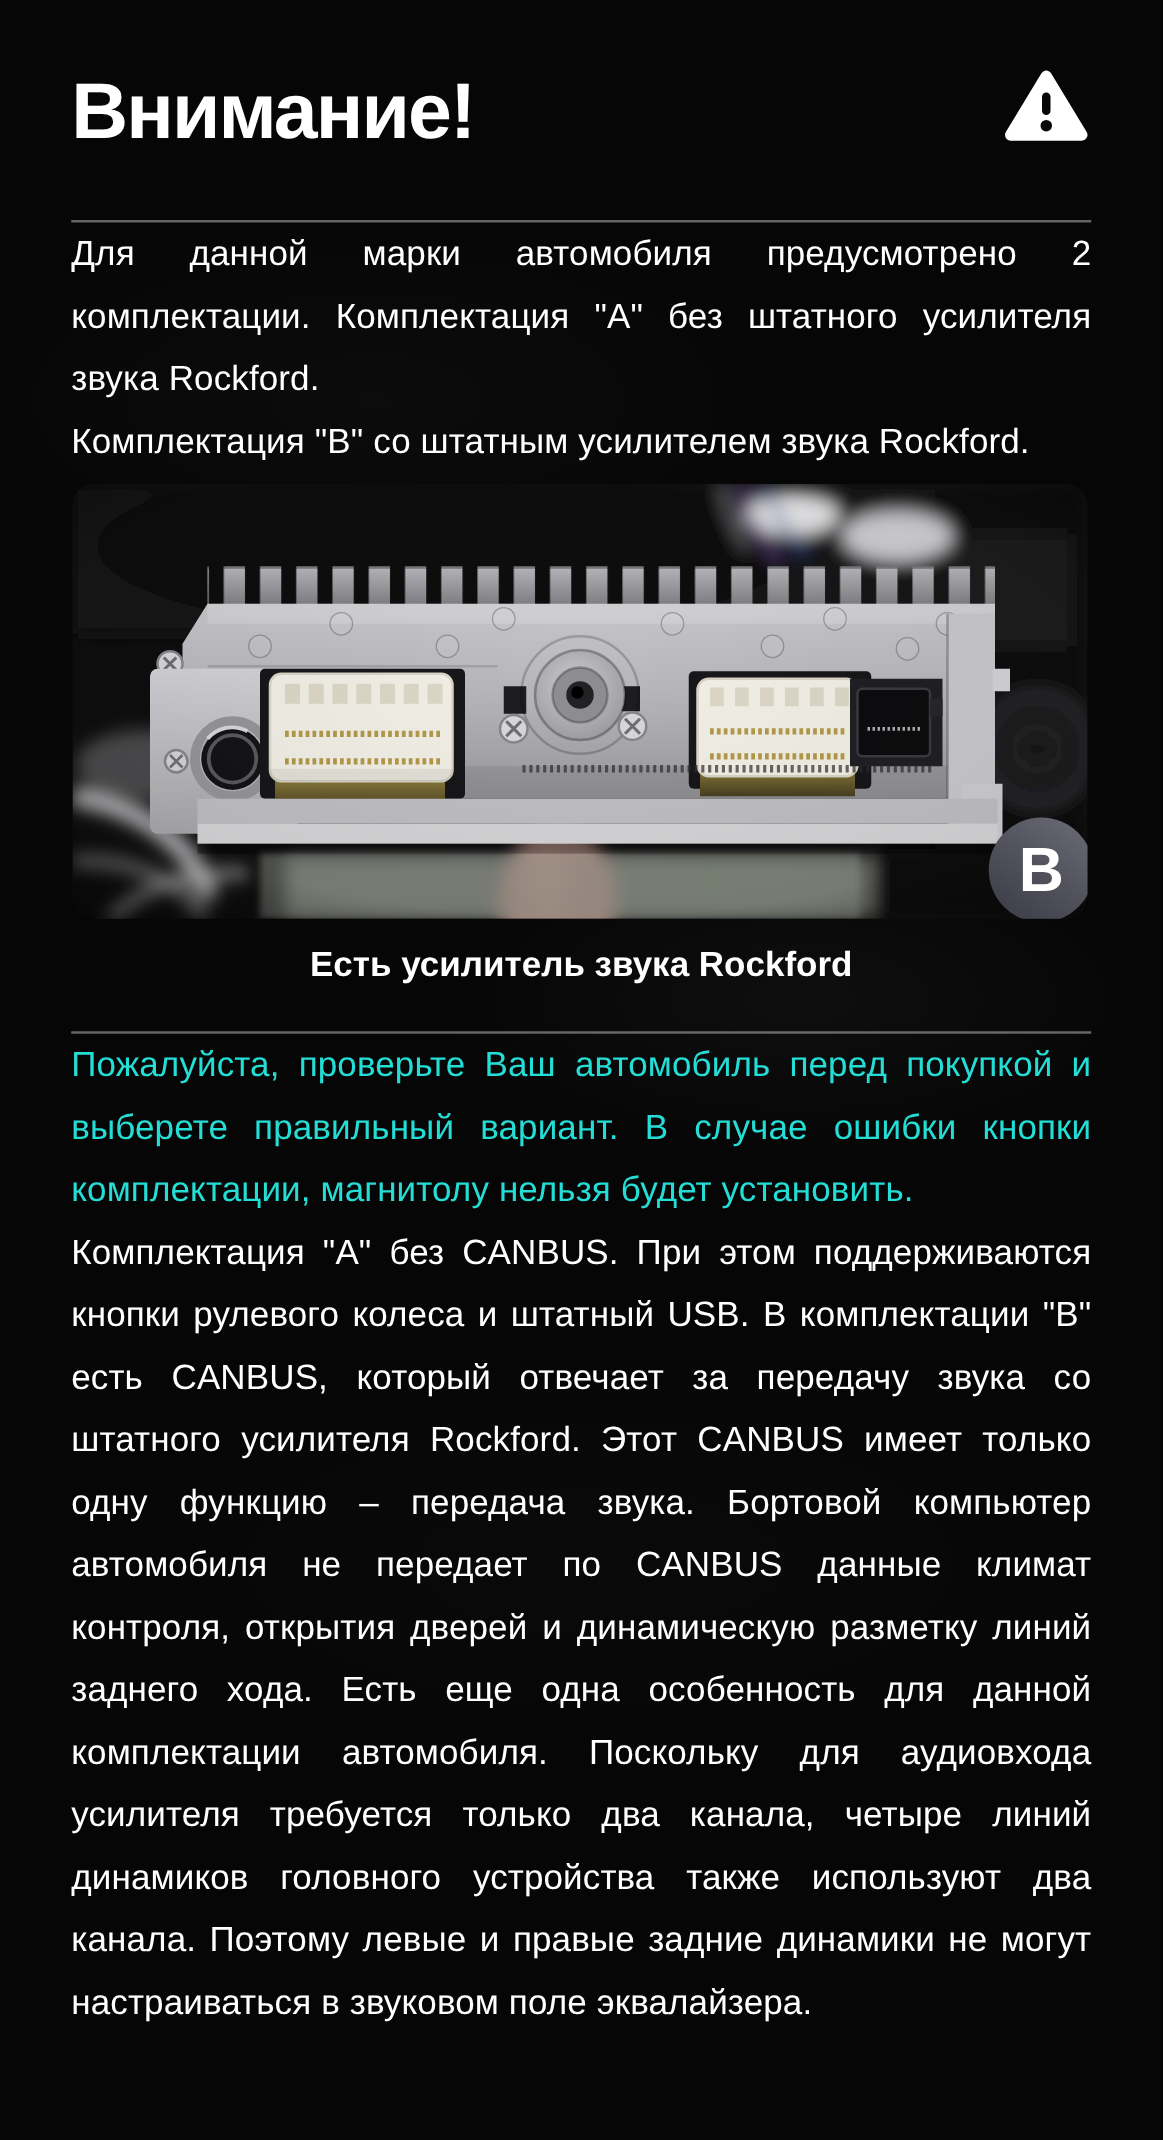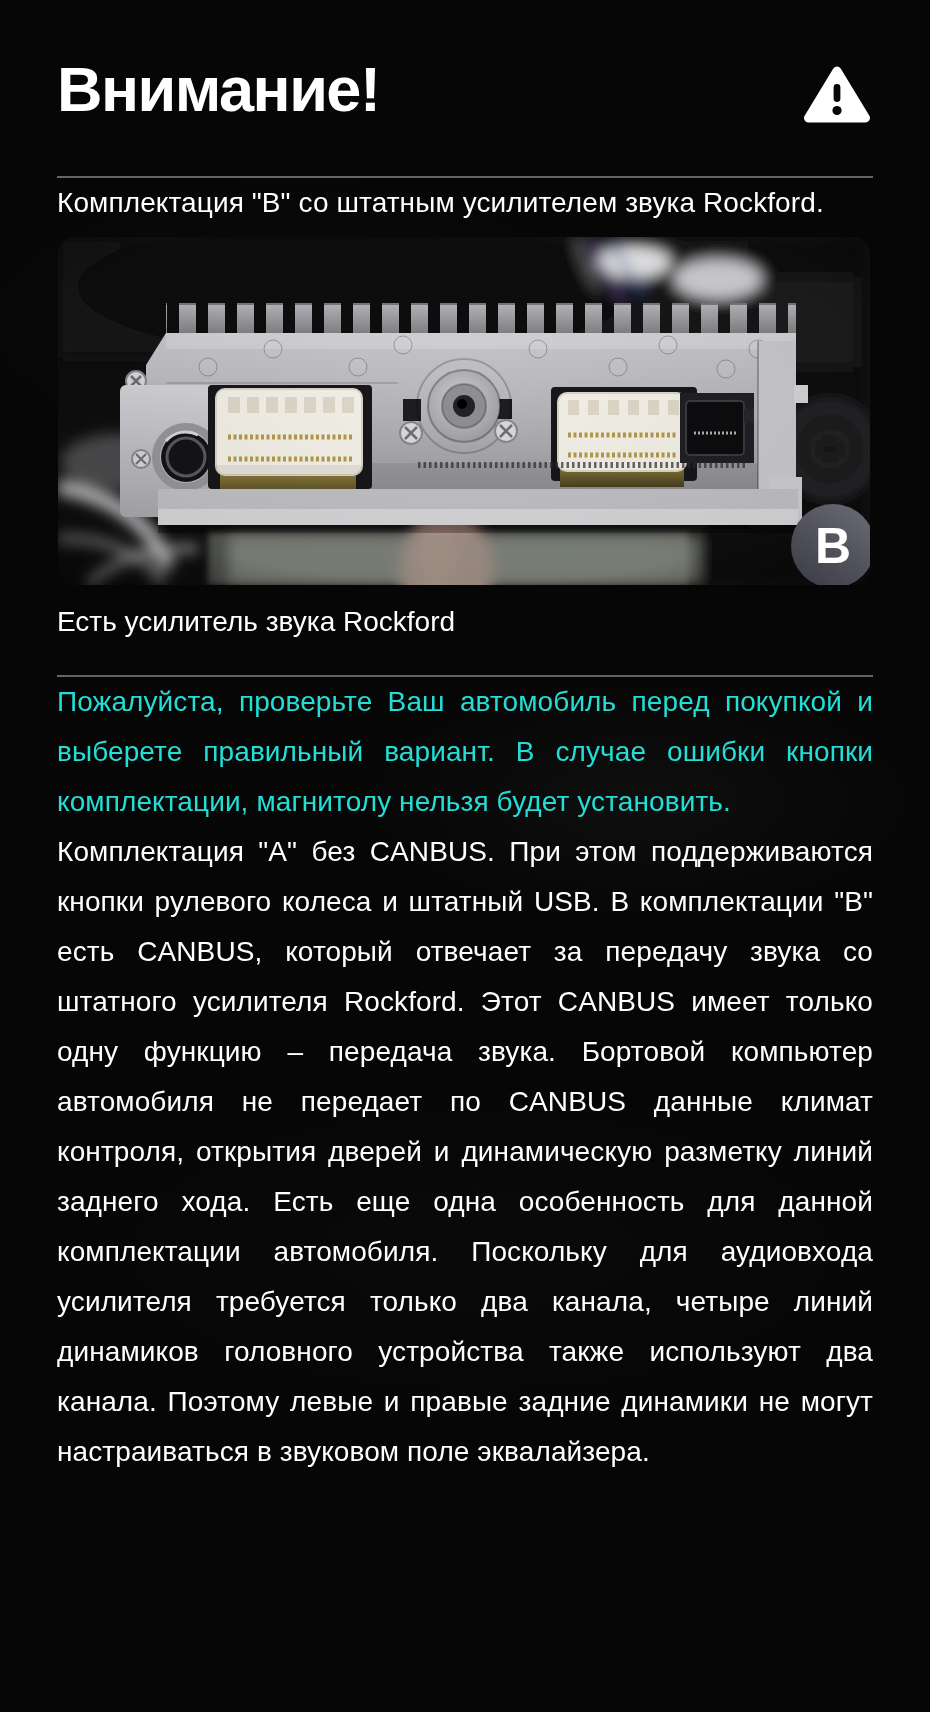--- a/index.html
+++ b/index.html
@@ -11,21 +11,21 @@
     overflow:hidden;
     font-family:"Liberation Sans","DejaVu Sans",sans-serif;
     color:#ffffff;
     background:
       radial-gradient(420px 180px at 640px 800px, rgba(255,255,255,0.035), transparent 70%),
       radial-gradient(520px 220px at 300px 320px, rgba(255,255,255,0.022), transparent 70%),
       radial-gradient(650px 260px at 480px 1250px, rgba(255,255,255,0.016), transparent 70%),
       #060607;
   }
   .header-row{
-    display:flex;justify-content:space-between;align-items:flex-end;
+    display:flex;justify-content:space-between;align-items:flex-start;
     padding-top:54px;height:70px;
   }
   h1.title{
     margin:0;font-size:63px;line-height:70px;font-weight:700;
     letter-spacing:-1.5px;color:#fff;
   }
   .warn-icon{width:68px;height:60px;margin-right:2px;flex:0 0 auto;}
   .divider{height:2px;background:rgba(255,255,255,0.38);border:0;}
   .div-top{margin-top:52px;}
   .div-bottom{margin-top:36px;}
@@ -45,41 +45,42 @@
   figure.photo svg{display:block;width:812px;height:348px;}
   .badge{
     position:absolute;left:733px;top:267px;width:84px;height:84px;
     border-radius:50%;
     background:linear-gradient(215deg,#6d6d79 0%,#52525d 50%,#3a3a44 100%);
     display:flex;align-items:center;justify-content:center;
     font-size:50px;font-weight:700;color:#fff;line-height:1;
   }
   .caption{
     margin-top:20px;font-size:28px;line-height:34px;
-    color:#fff;font-weight:400;
+    text-align:center;color:#fff;font-weight:700;
   }
 </style>
 </head>
 <body>
 
 <div class="page">
 
   <div class="header-row">
     <h1 class="title">Внимание!</h1>
     <span class="warn-icon">
       <svg viewBox="0 0 68 60" width="68" height="60" aria-hidden="true">
         <path d="M34 7 L62.5 54 H5.5 Z" fill="#ffffff" stroke="#ffffff" stroke-width="9" stroke-linejoin="round"></path>
         <rect x="30.6" y="20" width="6.8" height="18" rx="3.4" fill="#070707"></rect>
         <circle cx="34" cy="46.5" r="4.6" fill="#070707"></circle>
       </svg>
     </span>
   </div>
 
   <div class="divider div-top" style="background: rgba(255, 255, 255, 0.38);"></div>
 
+  <p class="body intro-a">Для данной марки автомобиля предусмотрено 2 комплектации. Комплектация "А" без штатного усилителя звука Rockford.</p>
   <p class="body intro-b">Комплектация "В" со штатным усилителем звука Rockford.</p>
 
   <figure class="photo">
     <svg viewBox="0 0 812 348">
       <defs>
         <linearGradient id="finGrad" x1="0" y1="0" x2="0" y2="1">
           <stop offset="0" stop-color="#b6b6ba"></stop>
             <stop offset="1" stop-color="#76767a"></stop>
         </linearGradient>
         <linearGradient id="plateGrad" x1="0" y1="0" x2="0" y2="1">

